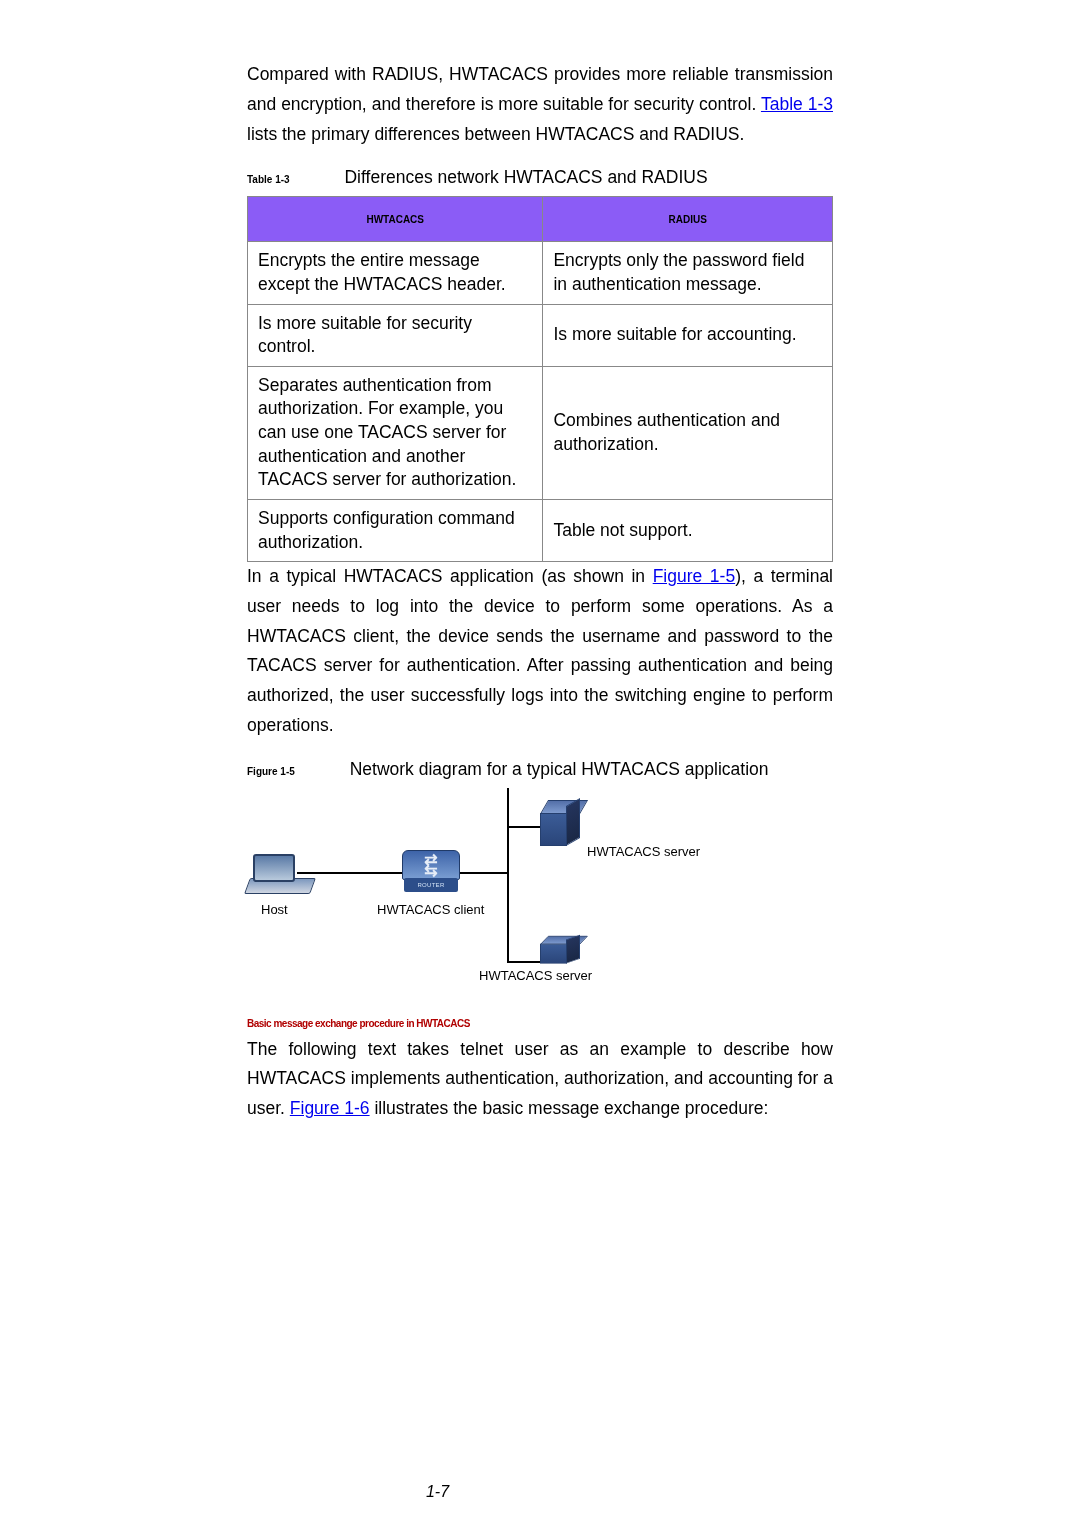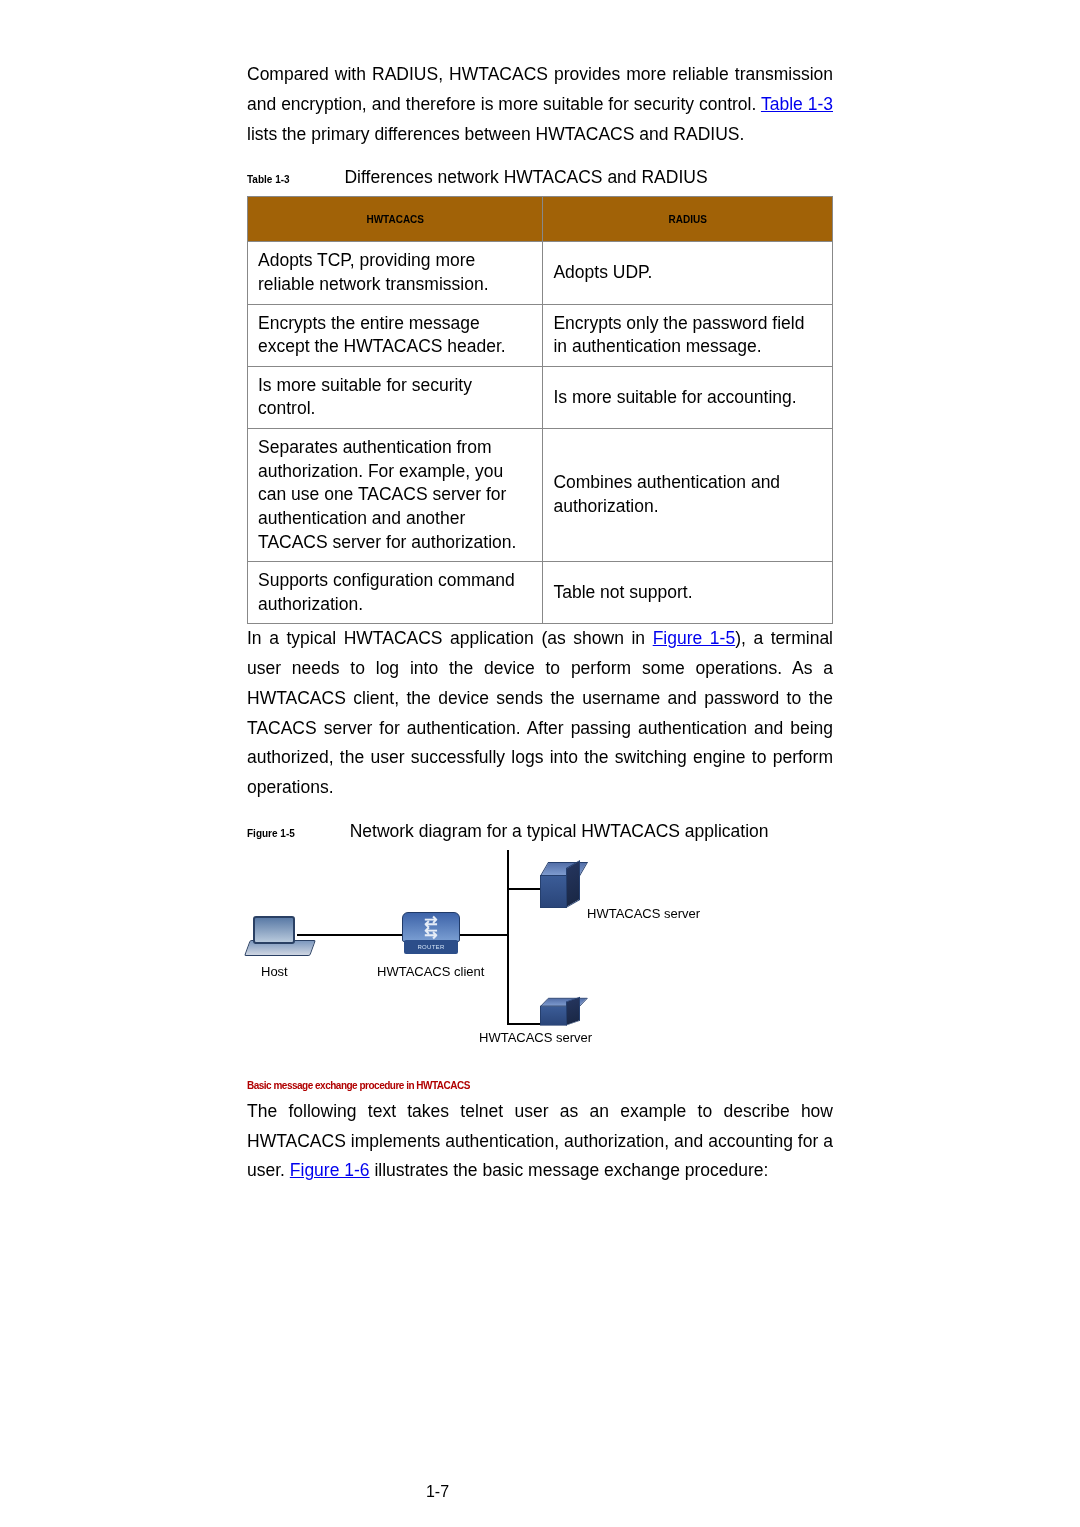--- a/index.html
+++ b/index.html
@@ -45,21 +45,21 @@
     font-size: 17.5px;
   }
   table.diff th, table.diff td {
     border: 1px solid #888;
     padding: 7px 10px;
     text-align: left;
     vertical-align: middle;
     line-height: 1.35;
   }
   table.diff th {
-    background: #a16207;
+    background: #8b5cf6;
     font-weight: bold;
     font-size: 10px;
     color: #000;
     text-align: center;
     height: 30px;
   }
 
   .figure-block {
     margin-top: 8px;
     margin-bottom: 40px;
@@ -191,20 +191,21 @@
     letter-spacing: -0.5px;
   }
 
   .page-number {
     position: absolute;
     bottom: 26px;
     left: 0;
     width: 875px;
     text-align: center;
     font-size: 16px;
+    font-style: italic;
   }
 </style>
 </head>
 <body>
 
 <div class="page">
 
   <p class="para">
     <span>Compared with RADIUS, HWTACACS provides more reliable transmission and encryption, and therefore is more suitable for security control. </span><a class="xref">Table 1-3</a><span> lists the primary differences between HWTACACS and RADIUS.</span>
   </p>
@@ -215,24 +216,20 @@
   </div>
 
   <table class="diff">
     <thead>
       <tr>
         <th style="width:50.5%">HWTACACS</th>
         <th>RADIUS</th>
       </tr>
     </thead>
     <tbody>
-      <tr>
-        <td>Adopts TCP, providing more reliable network transmission.</td>
-        <td>Adopts UDP.</td>
-      </tr>
       <tr>
         <td>Encrypts the entire message except the HWTACACS header.</td>
         <td>Encrypts only the password field in authentication message.</td>
       </tr>
       <tr>
         <td>Is more suitable for security control.</td>
         <td>Is more suitable for accounting.</td>
       </tr>
       <tr>
         <td>Separates authentication from authorization. For example, you can use one TACACS server for authentication and another TACACS server for authorization.</td>

